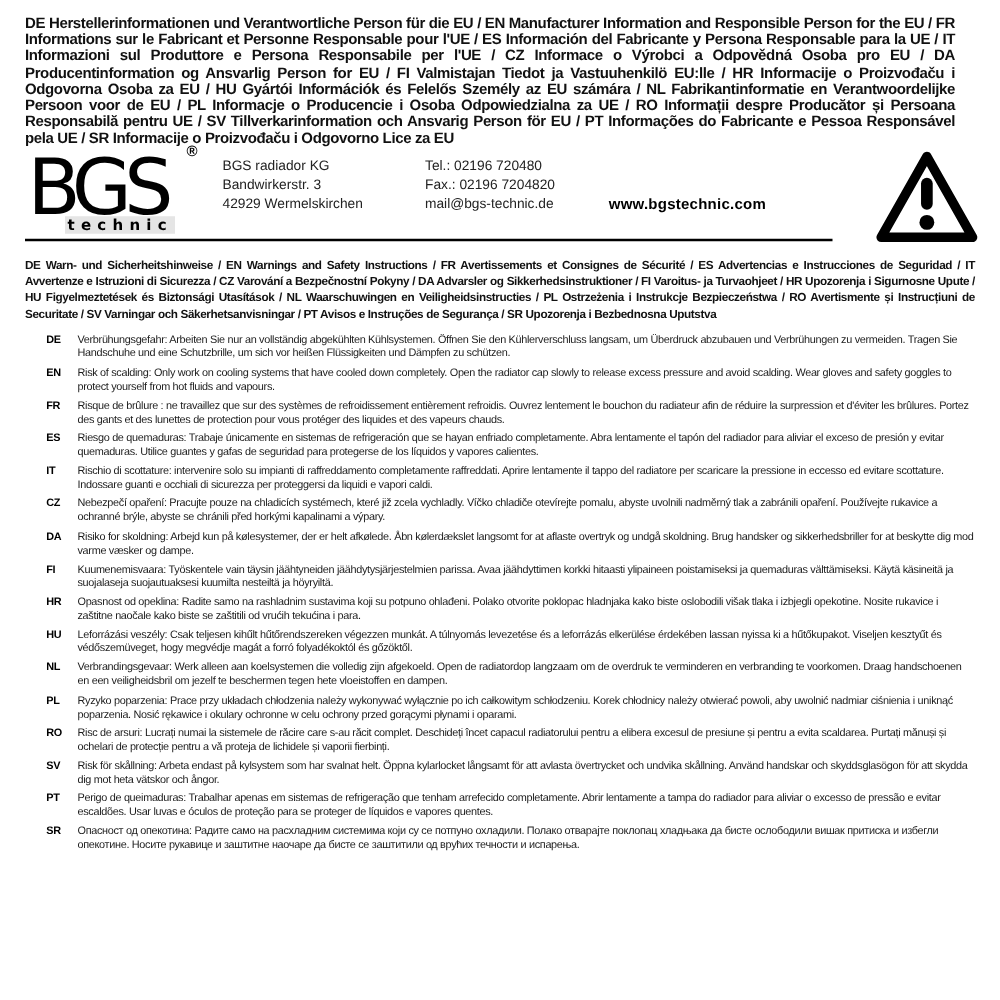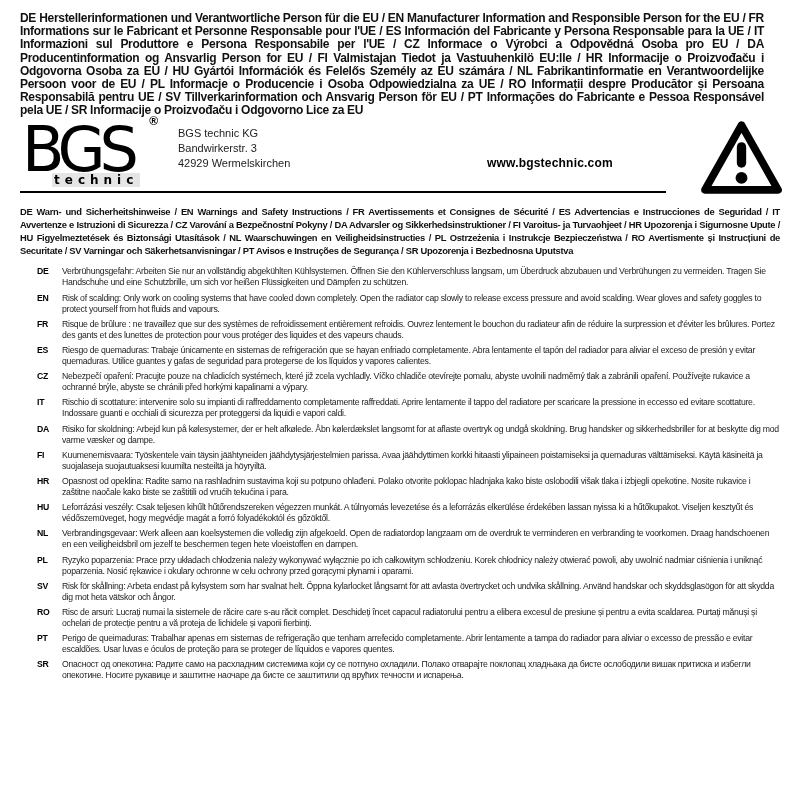--- a/index.html
+++ b/index.html
@@ -58,25 +58,30 @@
   <div class="top-langs">DE Herstellerinformationen und Verantwortliche Person für die EU  /  EN Manufacturer Information and Responsible Person for the EU  /  FR Informations sur le Fabricant et Personne Responsable pour l'UE  /  ES Información del Fabricante y Persona Responsable para la UE  /  IT Informazioni sul Produttore e Persona Responsabile per l'UE  /  CZ Informace o Výrobci a Odpovědná Osoba pro EU  /  DA Producentinformation og Ansvarlig Person for EU  /  FI Valmistajan Tiedot ja Vastuuhenkilö EU:lle  /  HR In­formacije o Proizvođaču i Odgovorna Osoba za EU  /  HU Gyártói Információk és Felelős Személy az EU számára  /  NL Fabrikantinformatie en Verantwoordelijke Persoon voor de EU  /  PL Informacje o Producencie i Osoba Odpowiedzialna za UE  /  RO Informații despre Producător și Persoana Responsabilă pentru UE  /  SV Tillverkarinfor­mation och Ansvarig Person för EU  /  PT Informações do Fabricante e Pessoa Responsável pela UE  /  SR Informacije o Proizvođaču i Odgovorno Lice za EU</div>
 
   <div class="letterhead">
     <div class="logo">
       <span class="logo-bgs">BGS</span>
       <span class="logo-reg">®</span>
       <span class="logo-technic">technic</span>
     </div>
 
     <div class="company-col address">
-      <div>BGS technic KG</div>
+      <div>BGS radiador KG</div>
       <div>Bandwirkerstr. 3</div>
       <div>42929 Wermelskirchen</div>
     </div>
 
+    <div class="company-col contact">
+      <div>Tel.: 02196 720480</div>
+      <div>Fax.: 02196 7204820</div>
+      <div>mail@bgs-technic.de</div>
+    </div>
 
     <div class="website">www.bgstechnic.com</div>
 
     <svg class="warning-triangle" viewBox="0 0 100 90" xmlns="http://www.w3.org/2000/svg">
       <path d="M50 7 L93 83 L7 83 Z" fill="#ffffff" stroke="#000000" stroke-width="9" stroke-linejoin="round"></path>
       <rect x="44.5" y="27" width="11" height="30" rx="5.5" fill="#000000"></rect>
       <circle cx="50" cy="69" r="7" fill="#000000"></circle>
     </svg>
   </div>
 
@@ -95,26 +100,26 @@
       </div>
     <div class="notice">
         <span class="code">FR</span>
         <span class="text">Risque de brûlure : ne travaillez que sur des systèmes de refroidissement entièrement refroidis. Ouvrez lentement le bouchon du radiateur afin de réduire la surpression et d'éviter les brûlures. Portez des gants et des lunettes de protection pour vous protéger des liquides et des vapeurs chauds.</span>
       </div>
     <div class="notice">
         <span class="code">ES</span>
         <span class="text">Riesgo de quemaduras: Trabaje únicamente en sistemas de refrigeración que se hayan enfriado completamente. Abra lentamente el tapón del radiador para aliviar el exceso de presión y evitar quemaduras. Utilice guantes y gafas de seguridad para protegerse de los líquidos y vapores calientes.</span>
       </div>
     <div class="notice">
+        <span class="code">IT</span>
+        <span class="text">Rischio di scottature: intervenire solo su impianti di raffreddamento completamente raffreddati. Aprire lentamente il tappo del radiatore per scaricare la pressione in eccesso ed evitare scottature. Indossare guanti e occhiali di sicurezza per proteggersi da liquidi e vapori caldi.</span>
+      </div>
+    <div class="notice">
         <span class="code">CZ</span>
         <span class="text">Nebezpečí opaření: Pracujte pouze na chladicích systémech, které již zcela vychladly. Víčko chladiče otevírejte pomalu, abyste uvolnili nadměrný tlak a zabránili opaření. Používejte rukavice a ochranné brýle, abyste se chránili před horkými kapalinami a výpary.</span>
-      </div>
-    <div class="notice">
-        <span class="code">IT</span>
-        <span class="text">Rischio di scottature: intervenire solo su impianti di raffreddamento completamente raffreddati. Aprire lentamente il tappo del radiatore per scaricare la pressione in eccesso ed evitare scottature. Indossare guanti e occhiali di sicurezza per proteggersi da liquidi e vapori caldi.</span>
       </div>
     <div class="notice">
         <span class="code">DA</span>
         <span class="text">Risiko for skoldning: Arbejd kun på kølesystemer, der er helt afkølede. Åbn kølerdækslet langsomt for at aflaste overtryk og undgå skoldning. Brug handsker og sikkerhedsbriller for at beskytte dig mod varme væsker og dampe.</span>
       </div>
     <div class="notice">
         <span class="code">FI</span>
         <span class="text">Kuumenemisvaara: Työskentele vain täysin jäähtyneiden jäähdytysjärjestelmien parissa. Avaa jäähdyttimen korkki hitaasti ylipaineen poistamiseksi ja quemaduras välttämiseksi. Käytä käsineitä ja suojalaseja suojautuaksesi kuumilta nesteiltä ja höyryiltä.</span>
       </div>
     <div class="notice">
@@ -127,26 +132,26 @@
       </div>
     <div class="notice">
         <span class="code">NL</span>
         <span class="text">Verbrandingsgevaar: Werk alleen aan koelsystemen die volledig zijn afgekoeld. Open de radiatordop langzaam om de overdruk te verminderen en verbranding te voorkomen. Draag handschoenen en een veiligheidsbril om jezelf te beschermen tegen hete vloeistoffen en dampen.</span>
       </div>
     <div class="notice">
         <span class="code">PL</span>
         <span class="text">Ryzyko poparzenia: Prace przy układach chłodzenia należy wykonywać wyłącznie po ich całkowitym schłodzeniu. Korek chłodnicy należy otwierać powoli, aby uwolnić nadmiar ciśnienia i uniknąć poparzenia. Nosić rękawice i okulary ochronne w celu ochrony przed gorącymi płynami i oparami.</span>
       </div>
     <div class="notice">
+        <span class="code">RO</span>
+        <span class="text">Risc de arsuri: Lucrați numai la sistemele de răcire care s-au răcit complet. Deschideți încet capacul radiatorului pentru a elibera excesul de presiune și pentru a evita scaldarea. Purtați mănuși și ochelari de protecție pentru a vă proteja de lichidele și vaporii fierbinți.</span>
+      </div>
+    <div class="notice">
         <span class="code">SV</span>
         <span class="text">Risk för skållning: Arbeta endast på kylsystem som har svalnat helt. Öppna kylarlocket långsamt för att avlasta övertrycket och undvika skållning. Använd handskar och skyddsglasögon för att skydda dig mot heta vätskor och ångor.</span>
-      </div>
-    <div class="notice">
-        <span class="code">RO</span>
-        <span class="text">Risc de arsuri: Lucrați numai la sistemele de răcire care s-au răcit complet. Deschideți încet capacul radiatorului pentru a elibera excesul de presiune și pentru a evita scaldarea. Purtați mănuși și ochelari de protecție pentru a vă proteja de lichidele și vaporii fierbinți.</span>
       </div>
     <div class="notice">
         <span class="code">PT</span>
         <span class="text">Perigo de queimaduras: Trabalhar apenas em sistemas de refrigeração que tenham arrefecido completamente. Abrir lentamente a tampa do radiador para aliviar o excesso de pressão e evitar escaldões. Usar luvas e óculos de proteção para se proteger de líquidos e vapores quentes.</span>
       </div>
     <div class="notice">
         <span class="code">SR</span>
         <span class="text">Опасност од опекотина: Радите само на расхладним системима који су се потпуно охладили. Полако отварајте поклопац хладњака да бисте ослободили вишак притиска и избегли опекотине. Носите рукавице и заштитне наочаре да бисте се заштитили од врућих течности и испарења.</span>
       </div>
   </div>

